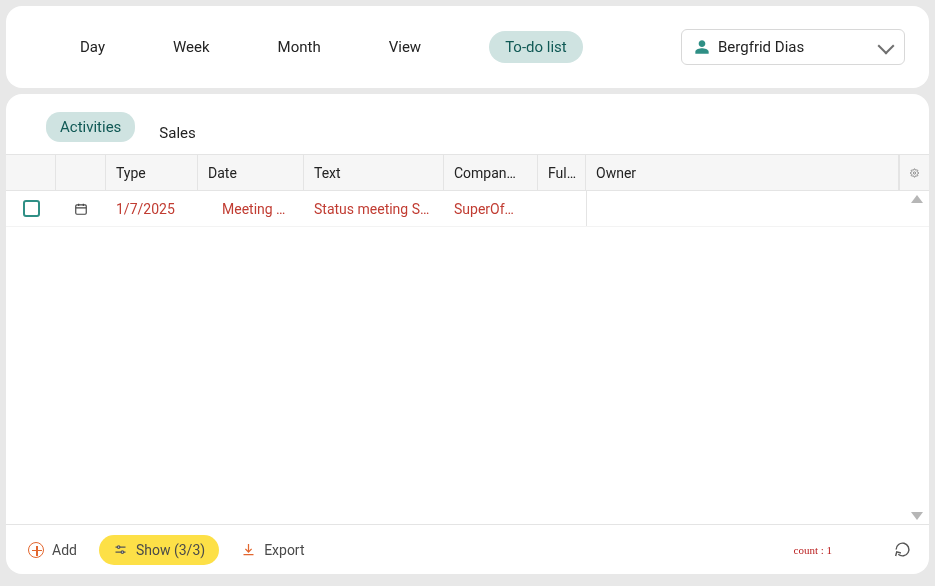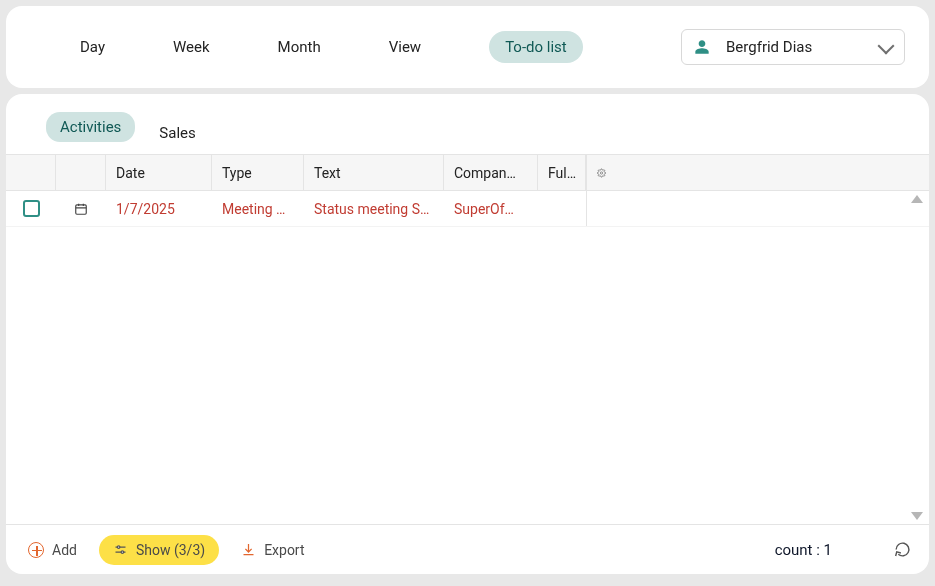--- a/index.html
+++ b/index.html
@@ -48,21 +48,21 @@
     border-radius: 6px;
     height: 36px;
     padding: 0 12px;
     width: 224px;
     cursor: pointer;
     justify-content: space-between;
   }
   .user-left {
     display: flex;
     align-items: center;
-    gap: 16px;
+    gap: 8px;
   }
   .user-name { font-size: 15px; color: #232323; }
   .chevron {
     width: 12px; height: 12px;
     border-right: 2px solid #6f6f6f;
     border-bottom: 2px solid #6f6f6f;
     transform: rotate(45deg);
     margin-bottom: 3px;
   }
   
@@ -183,21 +183,21 @@
     border-radius: 50%;
     position: relative;
   }
   .plus-circle::before, .plus-circle::after {
     content: "";
     position: absolute;
     background: #e2662e;
   }
   .plus-circle::before { left: 7px; top: 3px; width: 1.6px; height: 10px; }
   .plus-circle::after  { top: 7px; left: 3px; height: 1.6px; width: 10px; }
-  .count { font-size: 15px; color: #0f172a; }
+  .count { font-size: 11px; color: #b91c1c; font-family: Liberation Serif, serif; }
   .person-icon svg { display:block; }
 </style>
 </head>
 <body>
 
 <div class="card topbar">
   <div class="nav-tabs">
     <span class="nav-tab">Day</span>
     <span class="nav-tab">Week</span>
     <span class="nav-tab">Month</span>
@@ -220,25 +220,26 @@
 <div class="card main">
   <div class="subtabs">
     <span class="subtab active">Activities</span>
     <span class="subtab">Sales</span>
   </div>
 
   <div class="grid">
     <div class="grid-header">
       <div class="col c-check"></div>
       <div class="col c-icon"></div>
+      <div class="col c-type">Type</div>
       <div class="col c-date">Date</div>
-      <div class="col c-type">Type</div>
       <div class="col c-text">Text</div>
       <div class="col c-comp">Compan…</div>
       <div class="col c-full">Ful…</div>
+      <div class="col c-owner">Owner</div>
       <div class="col c-gear">
         <svg width="14" height="14" viewBox="0 0 24 24" fill="none" stroke="#6f6f6f" stroke-width="2">
             <circle cx="12" cy="12" r="3"></circle>
             <path d="M19.4 15a1.7 1.7 0 0 0 .3 1.8l.1.1a2 2 0 1 1-2.8 2.8l-.1-.1a1.7 1.7 0 0 0-1.8-.3 1.7 1.7 0 0 0-1 1.5V21a2 2 0 1 1-4 0v-.1a1.7 1.7 0 0 0-1.1-1.5 1.7 1.7 0 0 0-1.8.3l-.1.1a2 2 0 1 1-2.8-2.8l.1-.1a1.7 1.7 0 0 0 .3-1.8 1.7 1.7 0 0 0-1.5-1H3a2 2 0 1 1 0-4h.1a1.7 1.7 0 0 0 1.5-1.1 1.7 1.7 0 0 0-.3-1.8l-.1-.1a2 2 0 1 1 2.8-2.8l.1.1a1.7 1.7 0 0 0 1.8.3H9a1.7 1.7 0 0 0 1-1.5V3a2 2 0 1 1 4 0v.1a1.7 1.7 0 0 0 1 1.5 1.7 1.7 0 0 0 1.8-.3l.1-.1a2 2 0 1 1 2.8 2.8l-.1.1a1.7 1.7 0 0 0-.3 1.8V9a1.7 1.7 0 0 0 1.5 1H21a2 2 0 1 1 0 4h-.1a1.7 1.7 0 0 0-1.5 1z"></path>
           </svg>
       </div>
     </div>
 
     <div class="grid-body">
       <div class="grid-row">

